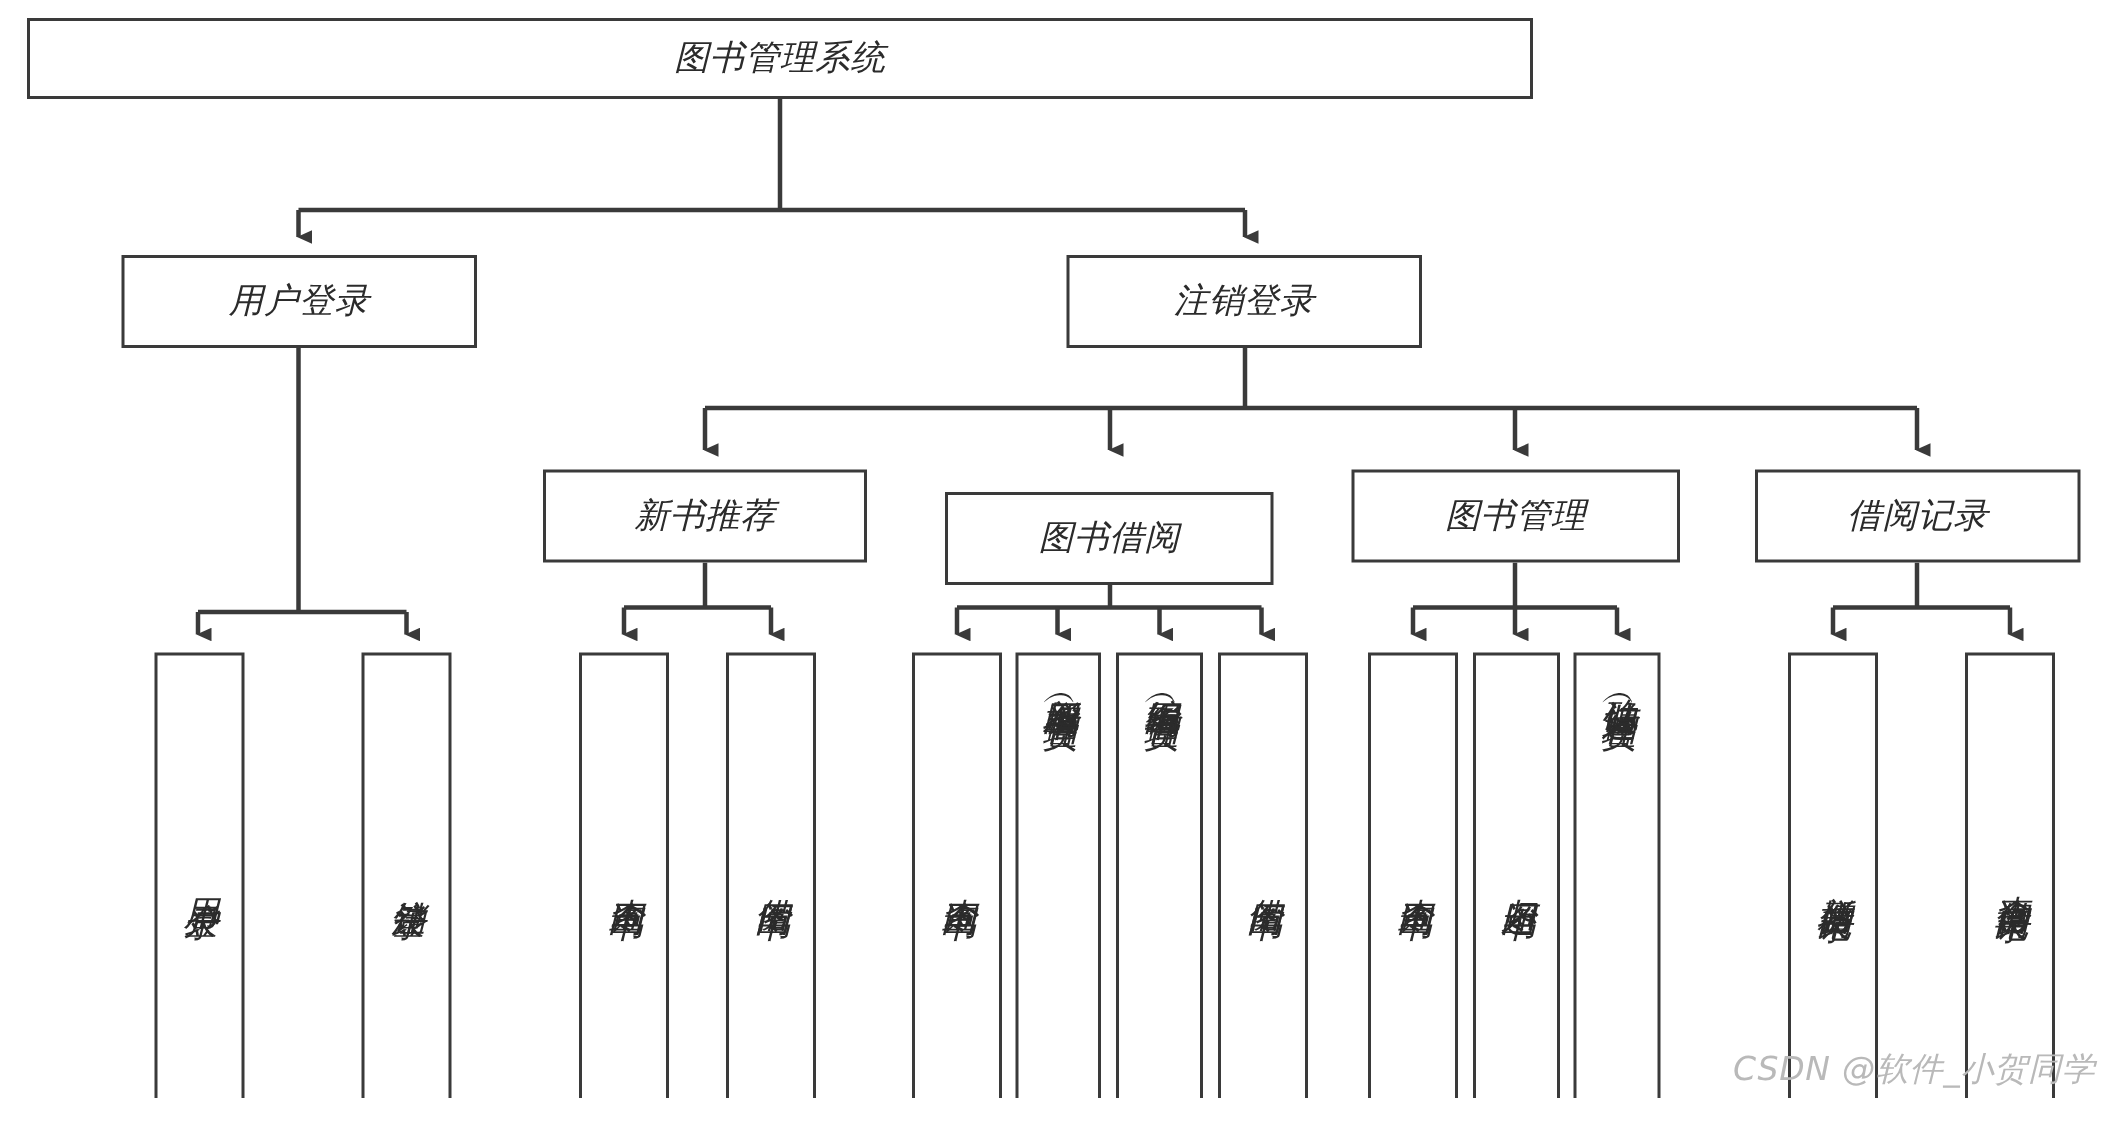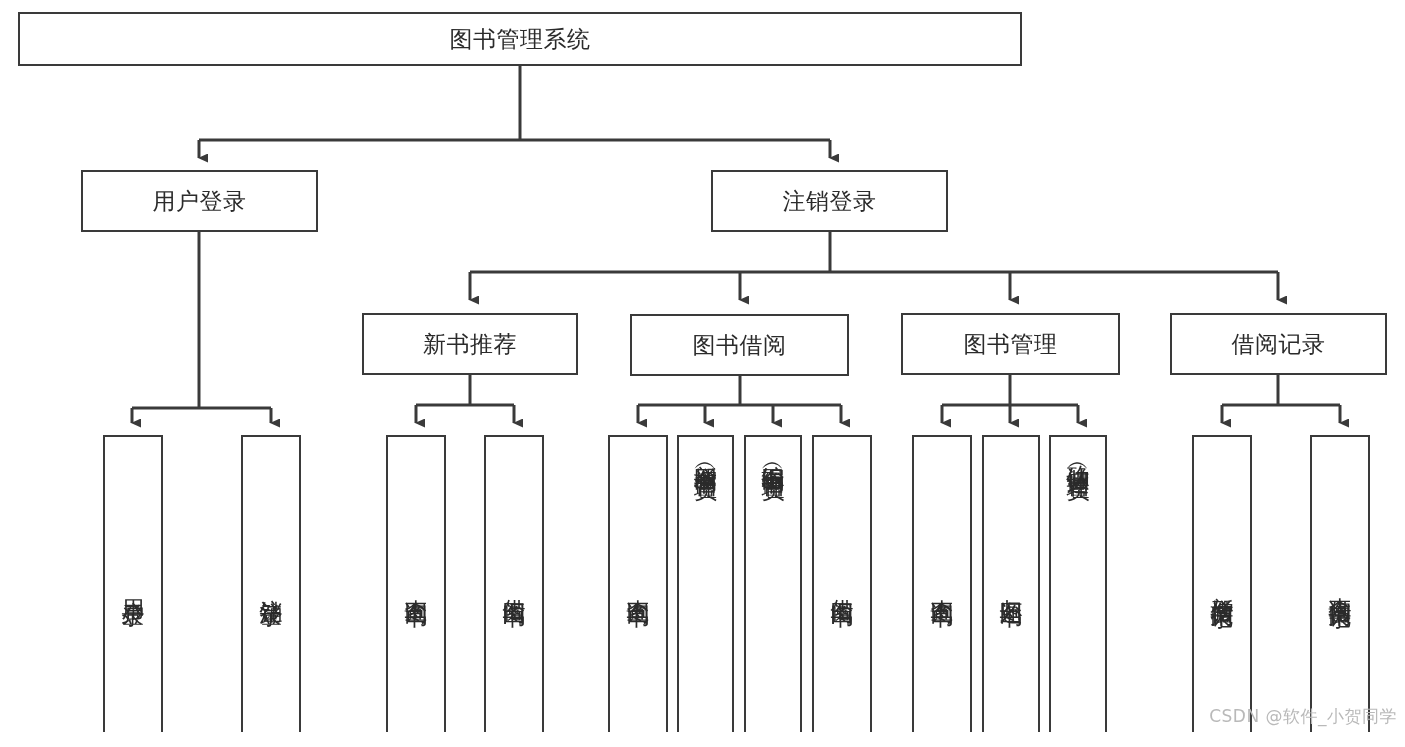--- a/index.html
+++ b/index.html
@@ -10,20 +10,21 @@
   }
   body {
     font-family: "DejaVu Sans", "Liberation Sans", sans-serif;
   }
   #diagram-root {
     position: relative;
     width: 1405px;
     height: 732px;
     background: #ffffff;
     overflow: hidden;
+    font-style: italic;
   }
   svg.connectors {
     position: absolute;
     left: 0;
     top: 0;
     width: 1405px;
     height: 747px;
     pointer-events: none;
   }
   .node {
@@ -59,21 +60,21 @@
     margin-top: 10px;
   }
   
   .node.leaf.center { align-items: center; }
   .node.leaf.center .label { margin-top: 0; }
 
   #watermark {
     position: absolute;
     right: 8px;
     bottom: 4px;
-    font-size: 17px;
+    font-size: 22px;
     color: #b9b9b9;
     white-space: nowrap;
     letter-spacing: 0.5px;
   }
 </style>
 </head>
 <body>
 
 <div id="diagram-root">
 
@@ -137,21 +138,21 @@
   </div>
 
   <div class="node" style="left:711px; top:170px; width:237px; height:62px;">
     <span class="label">注销登录</span>
   </div>
 
   <div class="node" style="left:362px; top:313px; width:216px; height:62px;">
     <span class="label">新书推荐</span>
   </div>
 
-  <div class="node" style="left:630px; top:314px; width:219px; height:62px;justify-content:center;">
+  <div class="node" style="left:630px; top:328px; width:219px; height:62px;justify-content:center;">
     <span class="label">图书借阅</span>
   </div>
 
   <div class="node" style="left:901px; top:313px; width:219px; height:62px;">
     <span class="label">图书管理</span>
   </div>
 
   <div class="node" style="left:1170px; top:313px; width:217px; height:62px;">
     <span class="label">借阅记录</span>
   </div>

